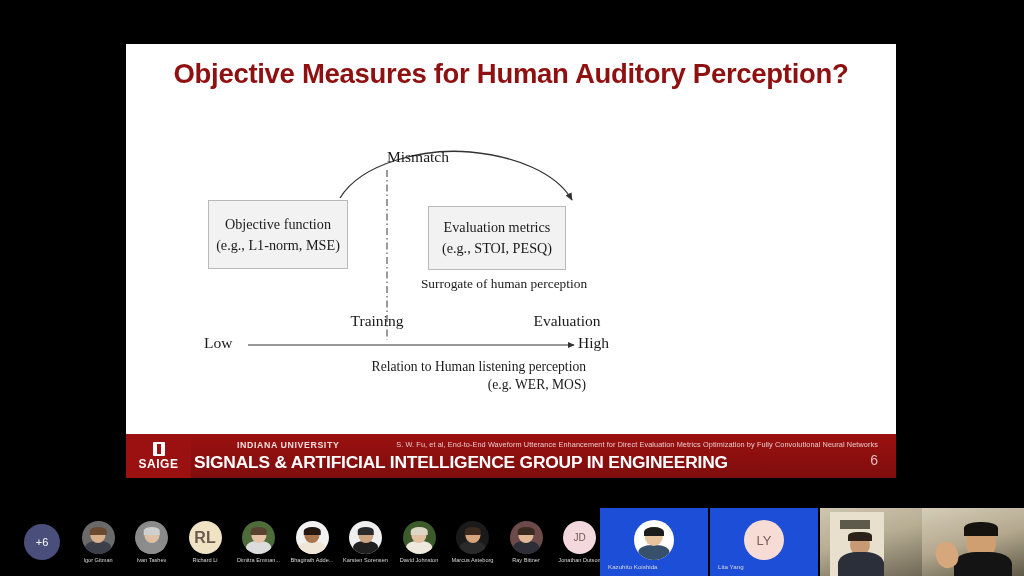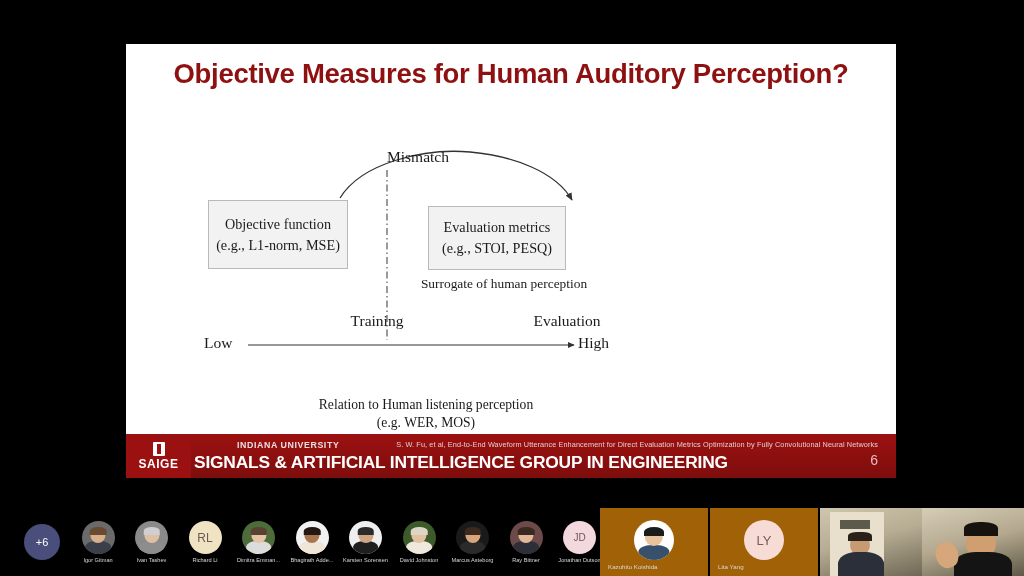--- a/index.html
+++ b/index.html
@@ -39,21 +39,21 @@
 
   #lbl-training{position:absolute;left:196px;top:268px;width:110px;
       text-align:center;font-size:15.5px;}
   #lbl-evaluation{position:absolute;left:376px;top:268px;width:130px;
       text-align:center;font-size:15.5px;}
 
   #lbl-low{position:absolute;left:78px;top:290px;font-size:15.5px;}
   #lbl-high{position:absolute;left:452px;top:290px;font-size:15.5px;}
 
   #lbl-relation{position:absolute;left:140px;top:314px;width:320px;
-      text-align:center;font-size:13.6px;line-height:1.35;margin-top:38px;}
+      text-align:right;font-size:13.6px;line-height:1.35;}
 
   svg.overlay{position:absolute;left:0;top:0;width:770px;height:400px;
       pointer-events:none;}
 
   
   #footer{position:absolute;left:0;bottom:0;width:770px;height:44px;
       background:linear-gradient(180deg,#9c1111 0%,#7e0d0d 100%);
       overflow:hidden;}
   #saige-block{position:absolute;left:0;top:0;width:65px;height:44px;
       background:#9b1111;display:flex;flex-direction:column;
@@ -86,21 +86,21 @@
   .pname{color:#d8d8d8;font-size:5.6px;margin-top:3px;white-space:nowrap;
       max-width:62px;overflow:hidden;text-overflow:ellipsis;text-align:center;}
 
   .face{position:absolute;inset:0;}
   .face .head{position:absolute;left:50%;top:20%;width:46%;height:46%;
       transform:translateX(-50%);border-radius:50%;}
   .face .body{position:absolute;left:50%;bottom:-4%;width:78%;height:42%;
       transform:translateX(-50%);border-radius:42% 42% 0 0;}
 
   
-  .bigtile{position:absolute;top:0;height:68px;background:#a16207;
+  .bigtile{position:absolute;top:0;height:68px;background:#1d4ed8;
       display:flex;flex-direction:column;align-items:center;
       justify-content:center;}
   .bigtile .pname{font-size:6.2px;position:absolute;left:8px;bottom:6px;
       max-width:110px;}
   .bigtile .pav{margin-bottom:4px;}
 
   .videotile{position:absolute;top:0;height:68px;overflow:hidden;}
 </style>
 </head>
 <body>
@@ -196,21 +196,21 @@
             <div class="face">
               <div class="body" style="background: rgb(141, 141, 141);"></div>
               <div class="head" style="background: rgb(224, 192, 164);"></div>
               <div style="position: absolute; left: 50%; top: 17%; width: 50%; height: 24%; transform: translateX(-50%); border-radius: 50% 50% 0px 0px; background: rgb(207, 207, 207);"></div>
             </div>
           </div>
           <div class="pname">Ivan Tashev</div>
         </div>
         <div class="ptile" style="left: 179px; width: 52px;">
           <div class="pav" style="width: 33px; height: 33px; background: rgb(240, 227, 196);">
-            <span style="font-size: 12px; color: rgb(107, 90, 82);">RL</span>
+            <span style="font-size: 16px; color: rgb(107, 90, 82); font-weight: bold;">RL</span>
           </div>
           <div class="pname">Richard Li</div>
         </div>
         <div class="ptile" style="left: 232.5px; width: 52px;">
           <div class="pav" style="width: 33px; height: 33px; background: rgb(78, 107, 58);">
             <div class="face">
               <div class="body" style="background: rgb(220, 220, 220);"></div>
               <div class="head" style="background: rgb(230, 195, 166);"></div>
               <div style="position: absolute; left: 50%; top: 17%; width: 50%; height: 24%; transform: translateX(-50%); border-radius: 50% 50% 0px 0px; background: rgb(90, 66, 48);"></div>
             </div>

